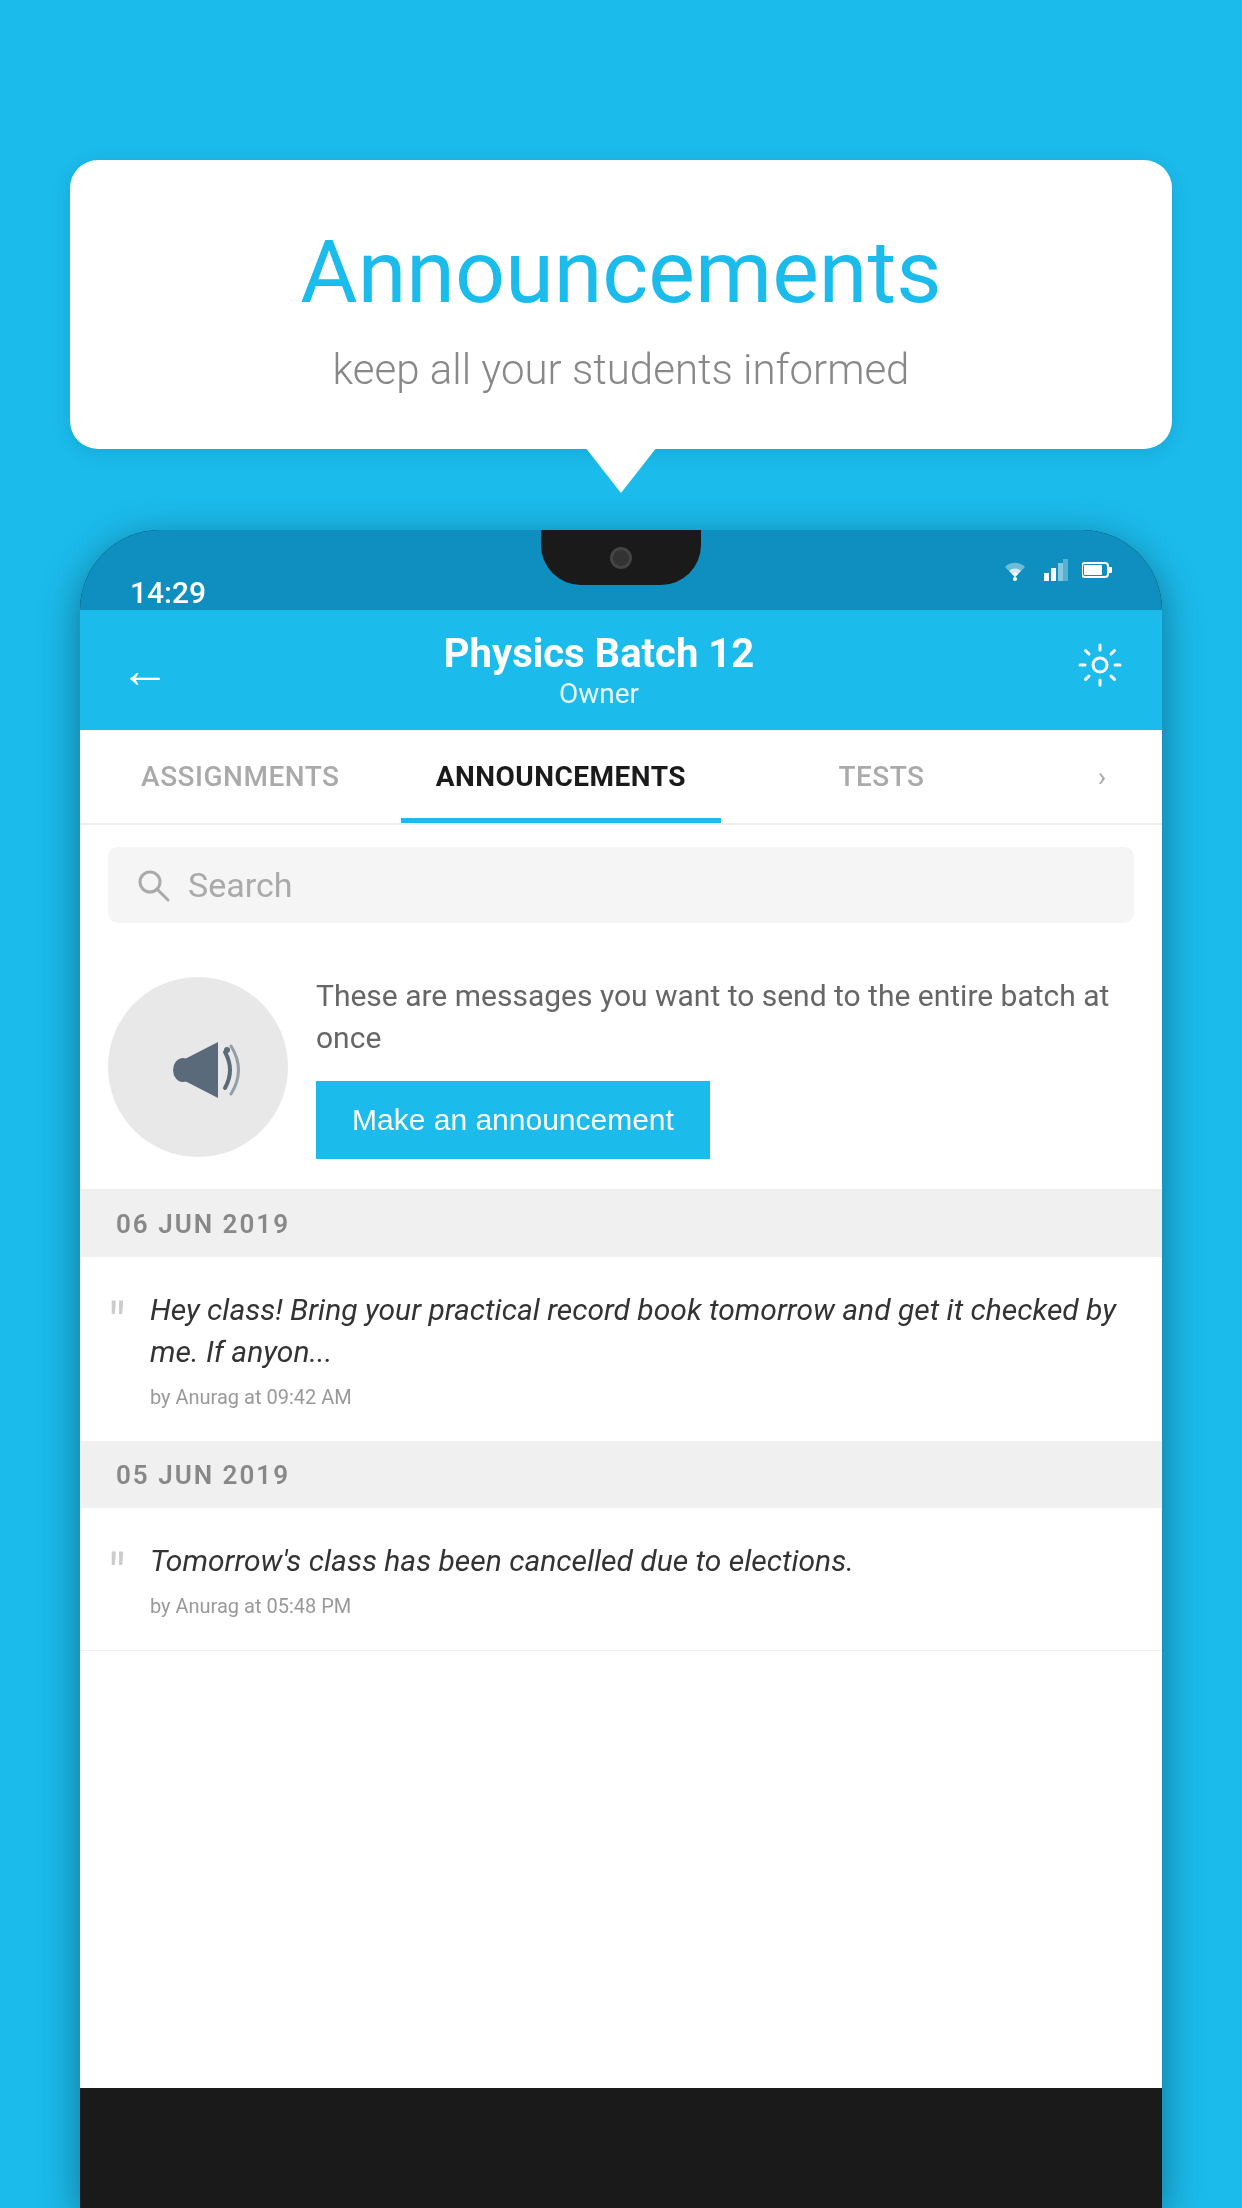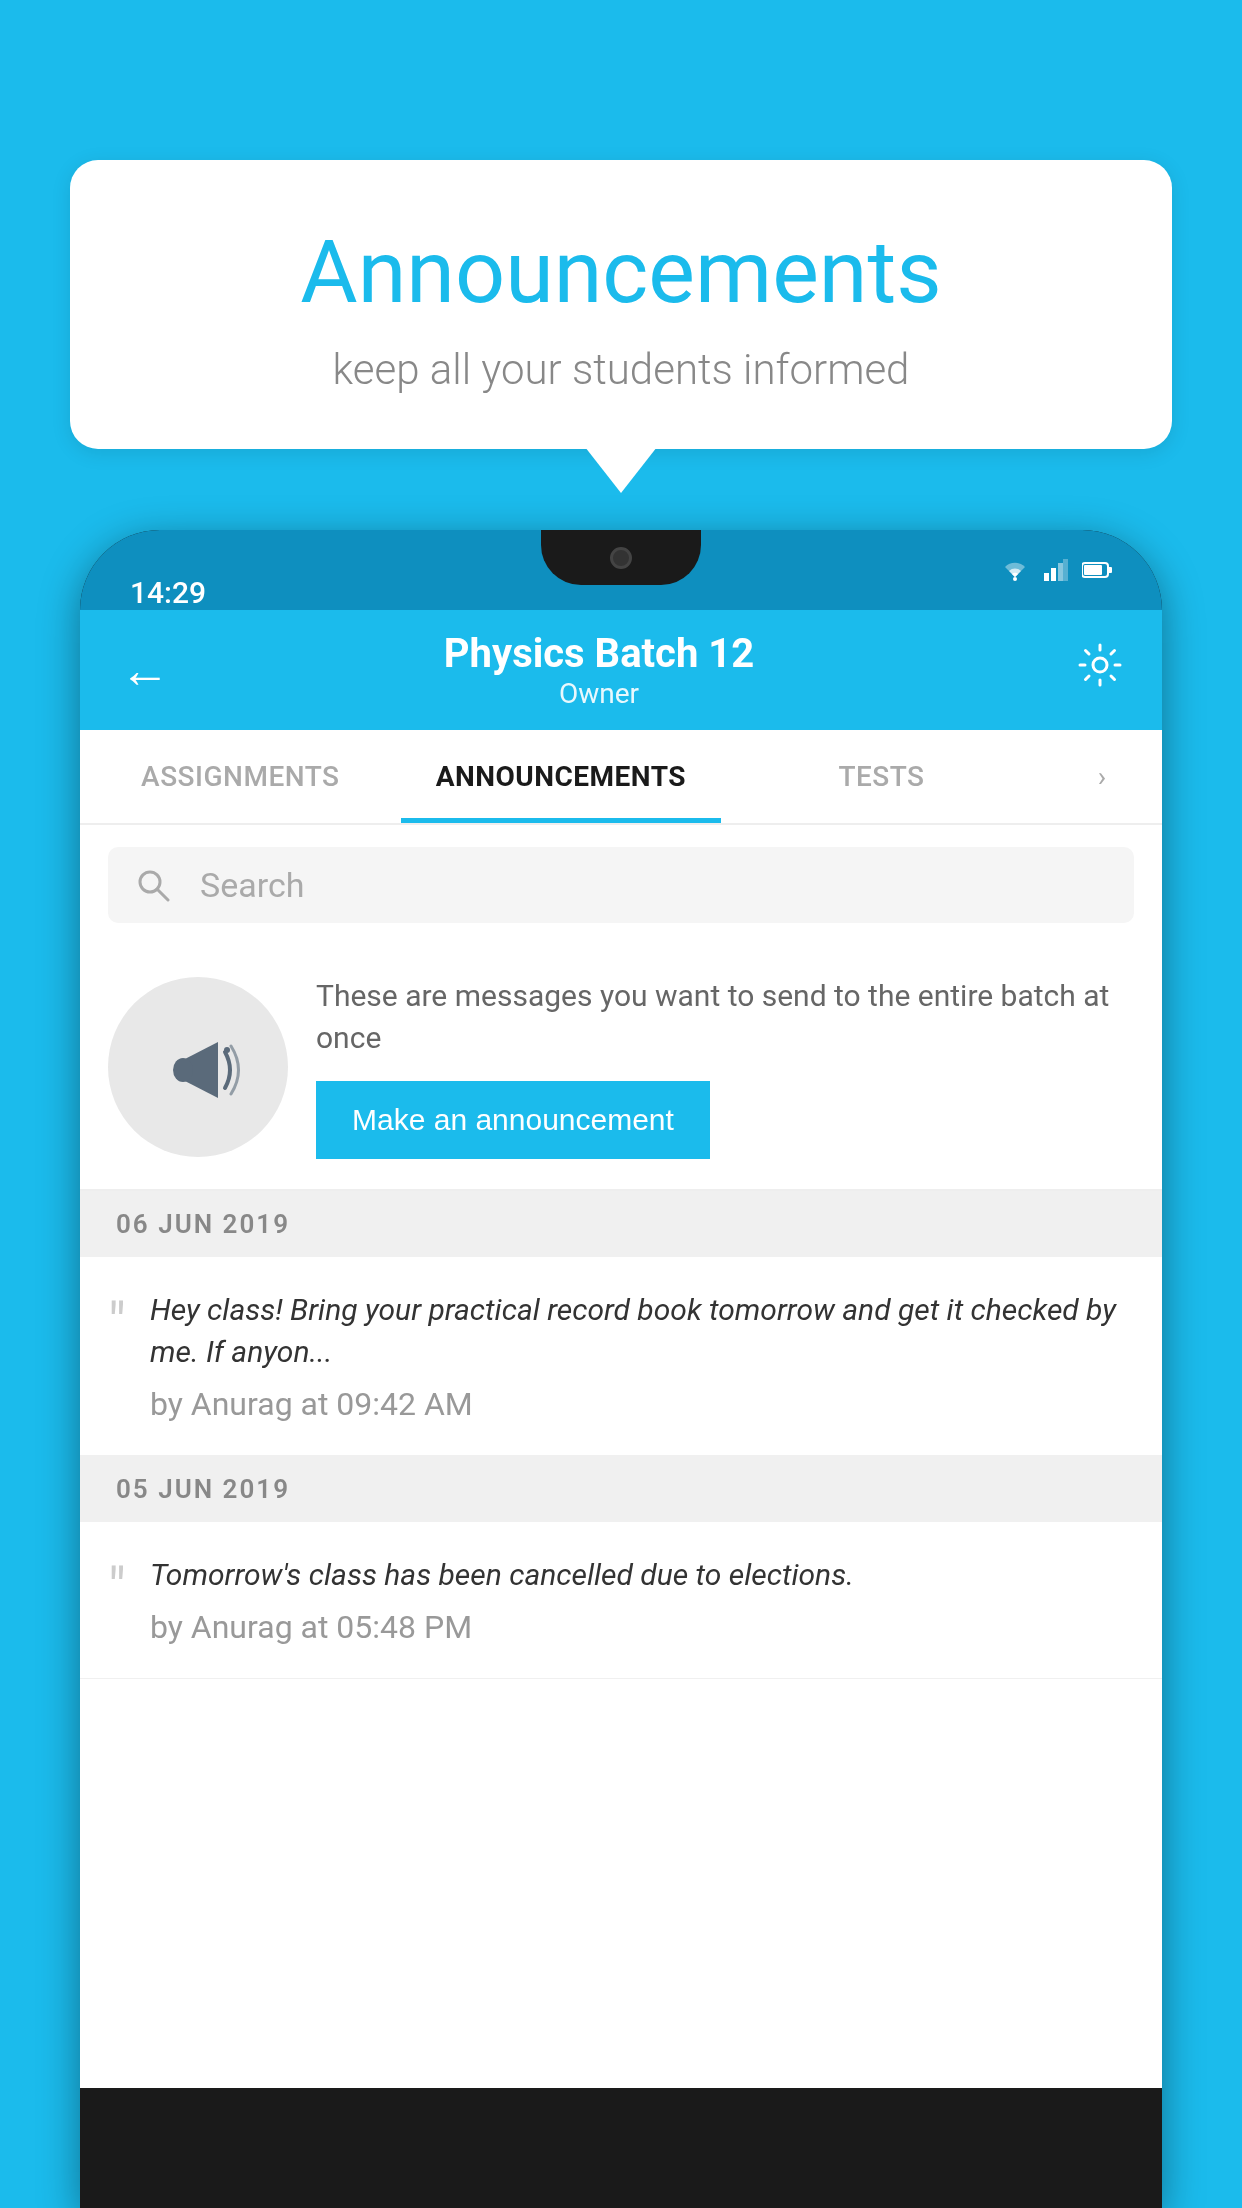--- a/index.html
+++ b/index.html
@@ -187,21 +187,21 @@
     .search-bar {
       background: white;
       padding: 22px 28px;
     }
     .search-input-wrap {
       background: #f5f5f5;
       border-radius: 10px;
       display: flex;
       align-items: center;
       padding: 18px 28px;
-      gap: 30px;
+      gap: 18px;
     }
     .search-placeholder {
       color: #aaa;
       font-size: 34px;
     }
 
     
     .announcement-promo {
       display: flex;
       align-items: center;
@@ -277,21 +277,21 @@
     }
     .announcement-text {
       color: #333;
       font-size: 30px;
       font-style: italic;
       line-height: 1.4;
       margin-bottom: 12px;
     }
     .announcement-meta {
       color: #999;
-      font-size: 32px;
+      font-size: 20px;
     }
 
     
     .phone-inner {
       background: white;
       height: calc(100% - 80px - 120px);
       overflow: hidden;
     }
   </style>
 </head>

